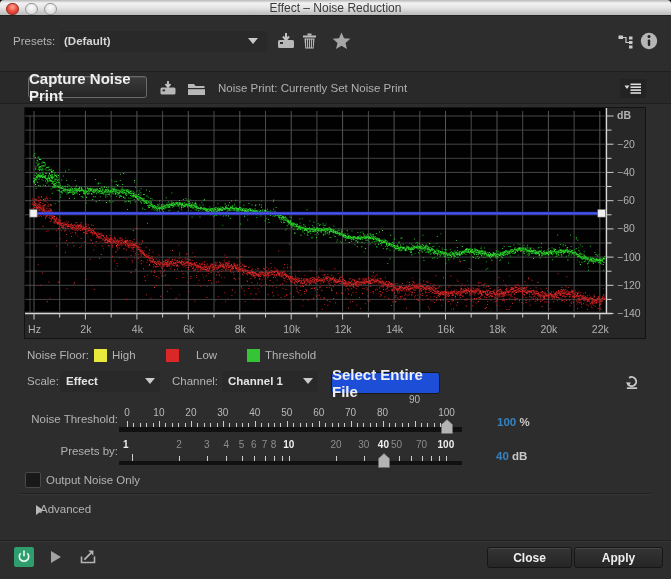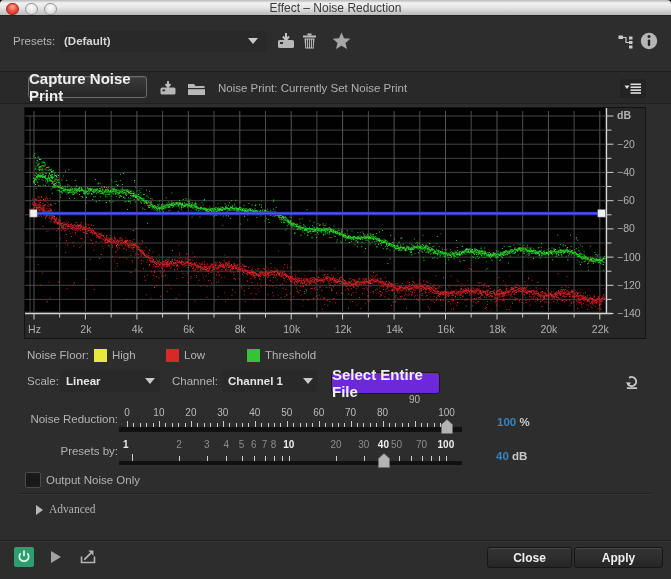--- a/index.html
+++ b/index.html
@@ -197,40 +197,40 @@
         <text x="593" y="153.6" font-size="10.5" fill="#b2b2b2">−100</text>
         <text x="593" y="181.8" font-size="10.5" fill="#b2b2b2">−120</text>
         <text x="593" y="210.0" font-size="10.5" fill="#b2b2b2">−140</text>
         <rect x="0.5" y="0.5" width="621" height="231" fill="none" stroke="#131313" stroke-width="1"></rect>
       </svg></div>
 
 <div class="lbl" style="left:27px;top:349px;">Noise Floor:</div>
 <div class="abs" style="left:94px;top:349px;width:13px;height:13px;background:#e8e93c;"></div>
 <div class="lbl" style="left:112px;top:349px;">High</div>
 <div class="abs" style="left:166px;top:349px;width:13px;height:13px;background:#da2727;"></div>
-<div class="lbl" style="left:184px;top:349px;">Low</div>
+<div class="lbl" style="left:196px;top:349px;">Low</div>
 <div class="abs" style="left:247px;top:349px;width:13px;height:13px;background:#35c435;"></div>
 <div class="lbl" style="left:265px;top:349px;">Threshold</div>
 
 <div class="abs" style="left:60px;top:371px;width:100px;height:21px;background:#292929;border-radius:2px;"></div>
 <div class="abs" style="left:222px;top:371px;width:96px;height:21px;background:#292929;border-radius:2px;"></div>
 <div class="lbl" style="left:27px;top:375px;">Scale:</div>
-<div class="lbl" style="left:66px;top:375px;font-weight:bold;color:#e4e4e4;">Linear</div>
+<div class="lbl" style="left:66px;top:375px;font-weight:bold;color:#e4e4e4;">Effect</div>
 <div class="ddtri" style="left:145px;top:378px;"></div>
 <div class="lbl" style="left:172px;top:375px;">Channel:</div>
 <div class="lbl" style="left:228px;top:375px;font-weight:bold;color:#e4e4e4;">Channel 1</div>
 <div class="ddtri" style="left:303px;top:378px;"></div>
-<div class="btn" style="left:331px;top:372px;width:107px;height:20px;background:#6d28d9;box-shadow:none;border:1px solid #191919;">Select Entire File</div>
+<div class="btn" style="left:331px;top:372px;width:107px;height:20px;background:#1d4ed8;box-shadow:none;border:1px solid #191919;">Select Entire File</div>
 <svg class="abs" style="left:624px;top:374px" width="16" height="16" viewBox="0 0 16 16">
 <path d="M4.05 10.2 A4.5 4.5 0 1 0 5.1 3.9" stroke="#c9c9c9" stroke-width="1.9" fill="none"></path>
 <path d="M2.0 8.3 L7.0 8.6 L4.2 12.3 Z" fill="#c9c9c9"></path>
 <rect x="2.9" y="13.3" width="10.2" height="1.7" fill="#c9c9c9"></rect>
 </svg>
 
-<div class="lbl" style="left:0;top:413px;width:118px;text-align:right;">Noise Reduction:</div>
+<div class="lbl" style="left:0;top:413px;width:118px;text-align:right;">Noise Threshold:</div>
 <div class="snum" style="left:127.0px;top:407px">0</div>
     <div class="snum" style="left:158.9px;top:407px">10</div>
     <div class="snum" style="left:190.9px;top:407px">20</div>
     <div class="snum" style="left:222.8px;top:407px">30</div>
     <div class="snum" style="left:254.8px;top:407px">40</div>
     <div class="snum" style="left:286.8px;top:407px">50</div>
     <div class="snum" style="left:318.7px;top:407px">60</div>
     <div class="snum" style="left:350.6px;top:407px">70</div>
     <div class="snum" style="left:382.6px;top:407px">80</div>
     <div class="snum" style="left:414.6px;top:394px">90</div>
@@ -332,21 +332,21 @@
         <path d="M6 0.5 L11.5 5.5 L11.5 14.5 L0.5 14.5 L0.5 5.5 Z" fill="#b4b4b4" stroke="#6e6e6e" stroke-width="0.6"></path>
       </svg></div>
 <div class="bluev" style="left:496px;top:450px;">40<span> dB</span></div>
 
 <div class="abs" style="left:25px;top:472px;width:14px;height:14px;background:#191919;border:1px solid #4a4a4a;border-radius:2px;"></div>
 <div class="lbl" style="left:46px;top:474px;">Output Noise Only</div>
 
 <div class="sep" style="top:493px;"></div>
 
 <div class="abs" style="left:36px;top:504.5px;width:0;height:0;border-top:5px solid transparent;border-bottom:5px solid transparent;border-left:7px solid #b8b8b8;"></div>
-<div class="lbl" style="left:49px;top:503px;font-family:Liberation Serif, serif;">Advanced</div>
+<div class="lbl" style="left:40px;top:503px;">Advanced</div>
 
 <div class="sep" style="top:540px;left:0;width:671px;"></div>
 
 <svg class="abs" style="left:14px;top:547px" width="20" height="20" viewBox="0 0 20 20">
 <rect x="0" y="0" width="20" height="20" rx="2" fill="#2e9e6e"></rect>
 <path d="M6.7 6.2 a4.7 4.7 0 1 0 6.6 0" stroke="#eafaf2" stroke-width="1.6" fill="none"></path>
 <line x1="10" y1="3.4" x2="10" y2="9.2" stroke="#eafaf2" stroke-width="1.6"></line>
 </svg>
 <svg class="abs" style="left:50px;top:551px" width="12" height="12" viewBox="0 0 12 12">
 <path d="M1 0 L11 6 L1 12 Z" fill="#a2a2a2"></path>

